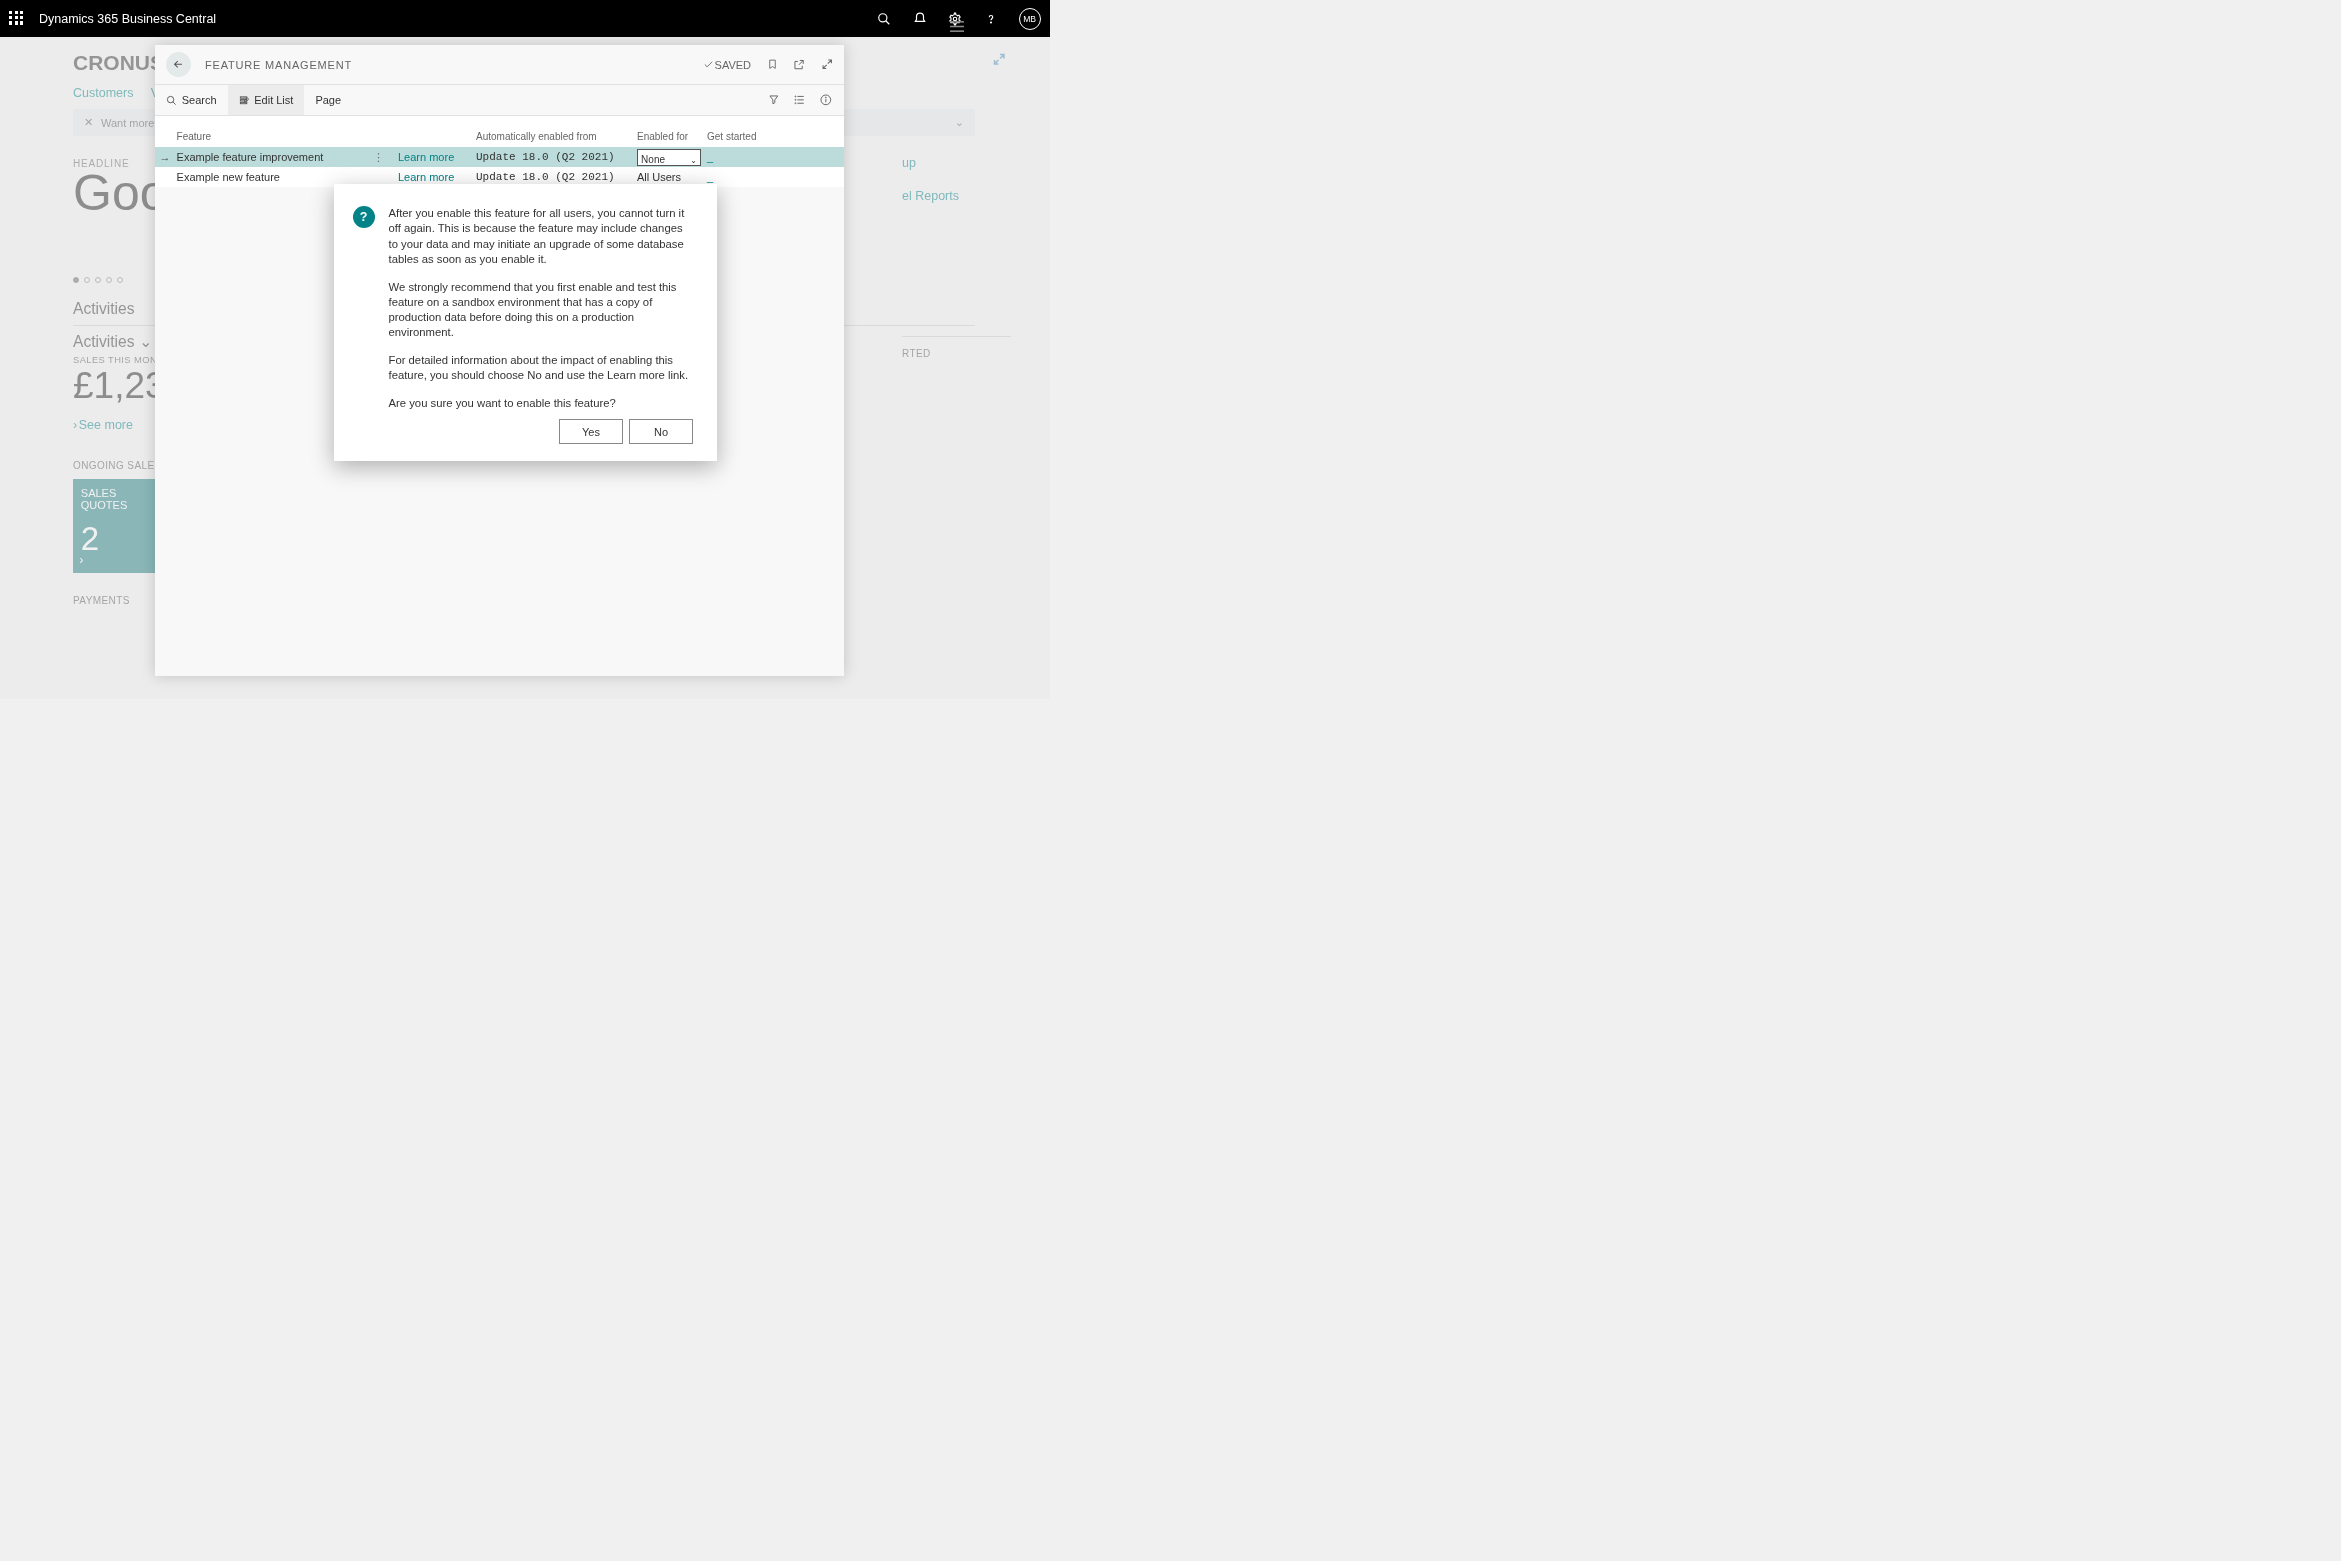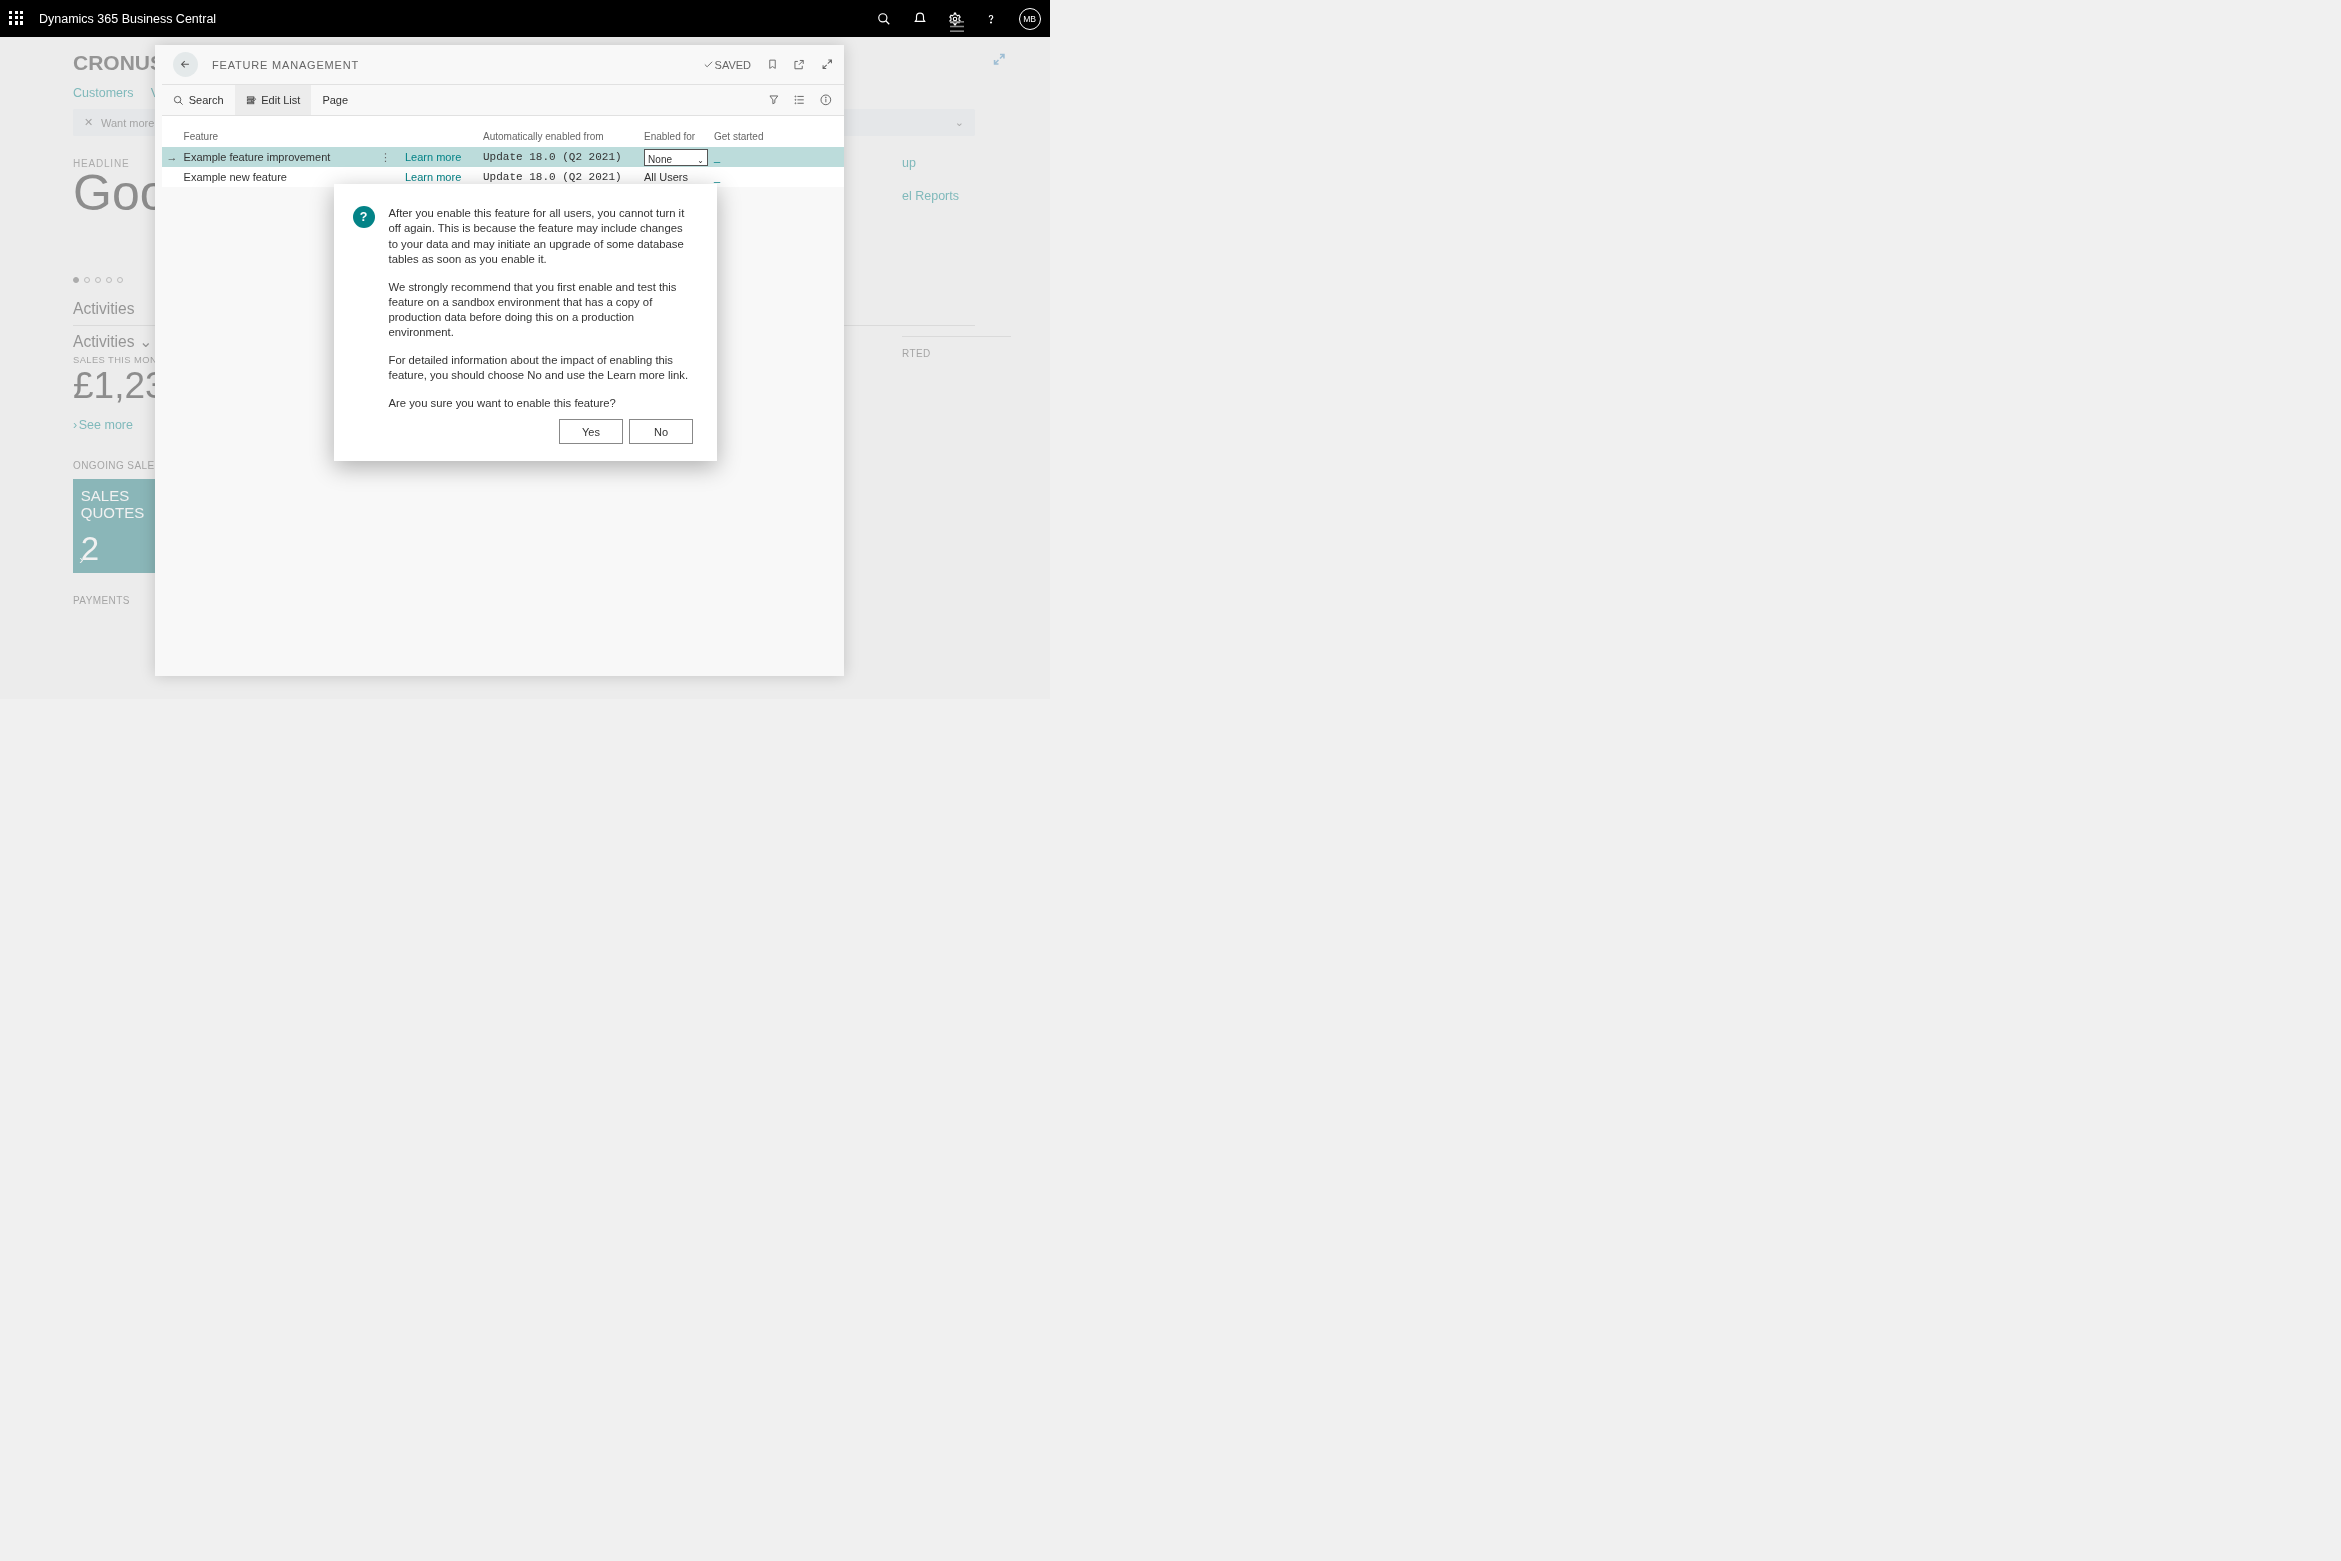--- a/index.html
+++ b/index.html
@@ -25,37 +25,37 @@
   .dots { margin-top:55px; display:flex; gap:4.7px;}
   .dots span{ width:6.2px; height:6.2px; border-radius:50%; border:0.8px solid #888;}
   .dots span.filled{ background:#666; border-color:#666;}
   .act-header { margin-top:17px; font-size:15.6px; color:#333; border-bottom:0.8px solid #ccc; width:902px; padding-bottom:6.2px;}
   .act-drop { margin-top:7.8px; font-size:15.6px; color:#333; display:flex; align-items:center; gap:4.7px;}
   .sales-label { font-size:9.4px; color:#555; letter-spacing:0.4px; margin-top:3.1px;}
   .sales-amount{ font-size:37px; font-weight:300; color:#222;}
   .see-more{ margin-top:11px; color:#038387; font-size:12.5px; display:flex; align-items:center; gap:1.6px;}
   .ongoing{ margin-top:28px; font-size:10px; color:#555; letter-spacing:0.4px;}
   .tile{ margin-top:7.8px; width:84px; height:94px; background:#1b7c80; color:#fff; padding:7.8px; position:relative;}
-  .tile-label{font-size:15px;}
+  .tile-label{font-size:11px;}
   .tile-num{font-size:33px; font-weight:300; line-height:1;}
   .tile-arrow{position:absolute; bottom:6.2px; left:6.2px;}
   .payments{ margin-top:22px; font-size:10px; color:#555; letter-spacing:0.4px;}
 
   .bg-right{ position:absolute; right:39px; top:49px; color:#333; font-size:12.5px; text-align:right;}
   .expand-bg{ position:absolute; right:45px; top:15.6px; color:#4a8fbf; }
   .hamburger-bg{ position:absolute; right:86px; top:-15.6px; color:#666;}
   .bg-right div{ color:#038387; margin-bottom:19px; text-align:left; }
   .bg-right .divider{ border-top:0.8px solid #ccc; width:109px; margin:6.2px 0 11px;}
   .bg-right .rted{ color:#555; letter-spacing:0.4px; font-size:10px;}
 
   
   .dim{ position:absolute; top:37px; left:0; right:0; bottom:0; background:rgba(230,230,230,0.55); }
 
   
-  .panel{ position:absolute; top:45px; left:155px; width:689px; height:631px; background:#f8f8f8; box-shadow:0 0 14px rgba(0,0,0,0.18);padding-left:7px; }
+  .panel{ position:absolute; top:45px; left:155px; width:689px; height:631px; background:#f8f8f8; box-shadow:0 0 14px rgba(0,0,0,0.18); }
   .panel-header{ height:39px; display:flex; align-items:center; padding:0 11px; gap:11px;}
   .back-btn{ width:25px; height:25px; border-radius:50%; background:#e4e9ea; display:flex; align-items:center; justify-content:center; color:#555; cursor:pointer;}
   .panel-title{ font-size:11px; color:#666; letter-spacing:0.8px; margin-left:3.1px;}
   .panel-header-right{ margin-left:auto; display:flex; align-items:center; gap:15.6px; color:#666; font-size:11px;}
   .saved{ display:flex; align-items:center; gap:1px;}
   .hico{ cursor:pointer; color:#666;}
 
   .toolbar{ height:31px; border-top:0.8px solid #e1e1e1;  display:flex; align-items:center; }
   .toolbar .tbtn{ height:100%; display:flex; align-items:center; gap:4.7px; padding:0 11px; font-size:11px; color:#333; cursor:pointer;}
   .toolbar .tbtn.active{ background:#ececec;}

